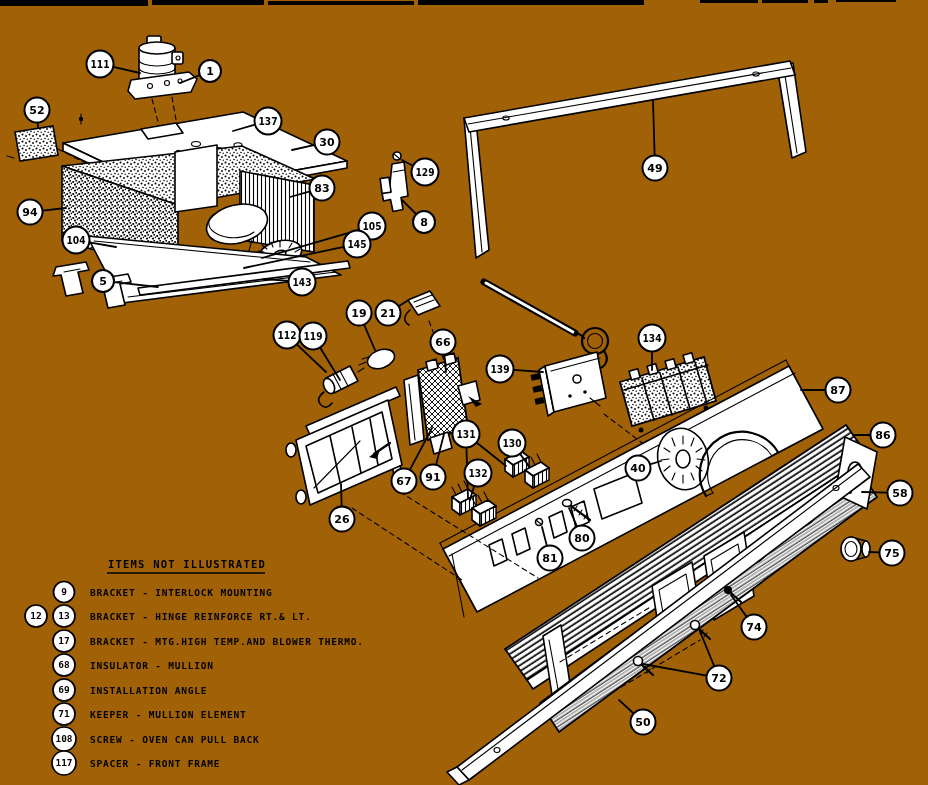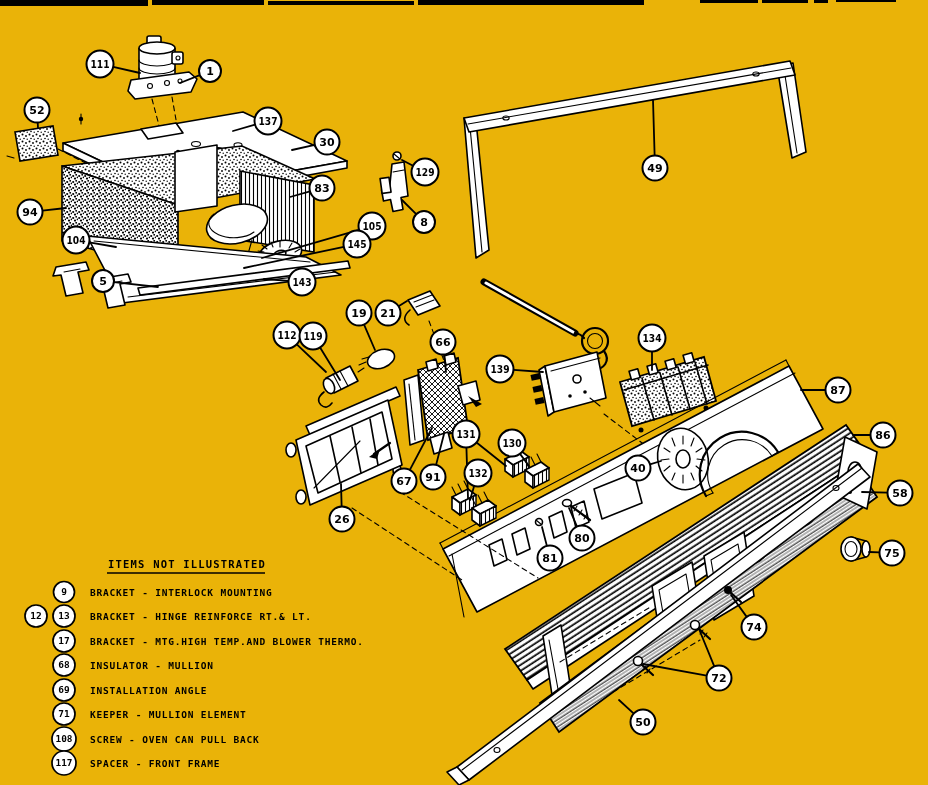--- a/index.html
+++ b/index.html
@@ -1,16 +1,16 @@
 <!DOCTYPE html>
 <html><head>
 <meta charset="utf-8">
 <style>
   html,body{margin:0;padding:0;background:#fff;}
-  .stage{position:relative;width:928px;height:785px;background:#eab308;overflow:hidden;}
+  .stage{position:relative;width:928px;height:785px;background:#a16207;overflow:hidden;}
   svg{position:absolute;left:0;top:0;}
   .s{fill:#fff;stroke:#000;stroke-width:1.6;stroke-linejoin:round;}
   .k{fill:none;stroke:#000;stroke-width:1.6;stroke-linecap:round;stroke-linejoin:round;}
   .th{stroke-width:1.1;}
   .w2{stroke-width:2.2;}
   .f{fill:#000;stroke:none;}
   .d{stroke-dasharray:5 4;}
   .tt{font:bold 10.5px "DejaVu Sans Mono",monospace;letter-spacing:1.2px;fill:#000;}
   .lt{font:bold 9.5px "DejaVu Sans Mono",monospace;letter-spacing:0.8px;fill:#000;}
   .ln{font:bold 9.5px "DejaVu Sans Mono",monospace;fill:#000;text-anchor:middle;}

